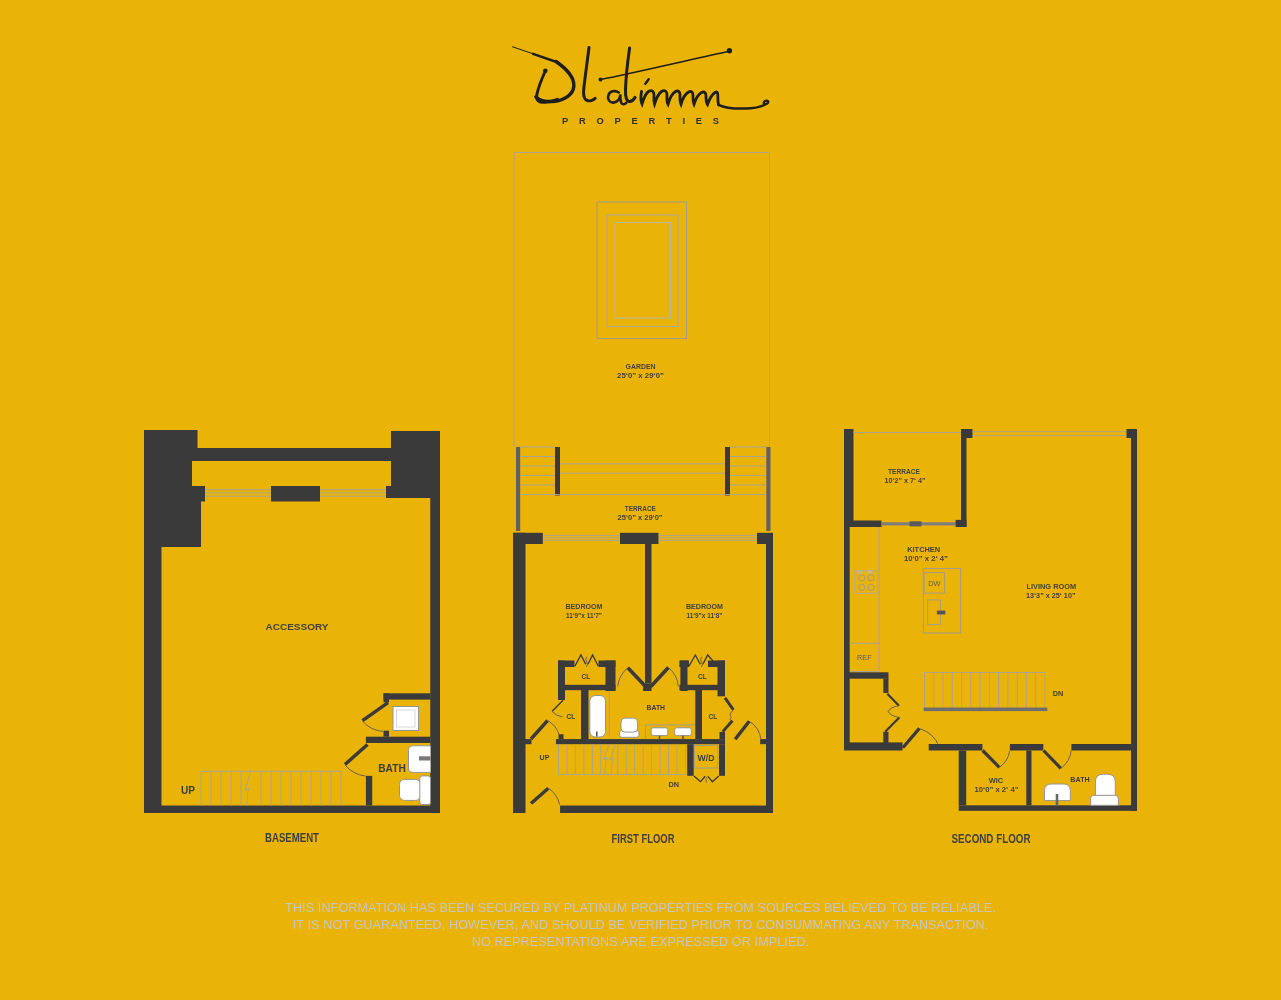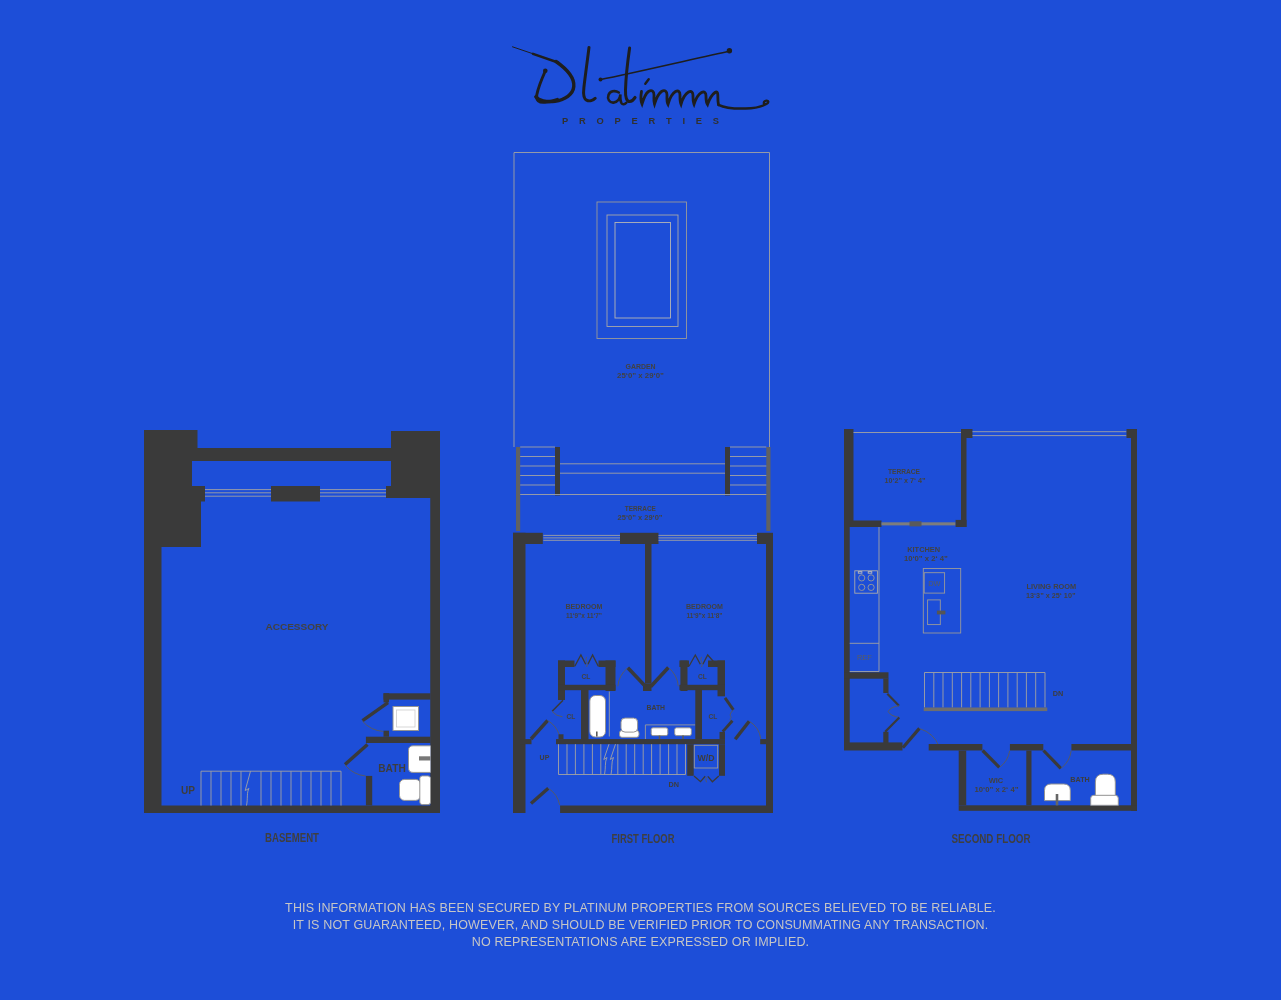--- a/index.html
+++ b/index.html
@@ -1,16 +1,16 @@
 <!DOCTYPE html>
 <html><head>
 <meta charset="utf-8">
 <style>
   html,body{margin:0;padding:0;background:#ffffff;}
-  .page{width:1281px;height:1000px;position:relative;background:#1d4ed8;overflow:hidden;}
+  .page{width:1281px;height:1000px;position:relative;background:#eab308;overflow:hidden;}
   svg{position:absolute;top:0;left:0;}
   text{font-family:"Liberation Sans", sans-serif;}
   .w{fill:#3a3a3a;}
   .tl{stroke:#a3a3a3;stroke-width:0.9;fill:none;}
   .fx{stroke:#949494;stroke-width:1;fill:#ffffff;}
   .arc{stroke:#5a5a5a;stroke-width:0.9;fill:none;}
   .leaf{stroke:#3a3a3a;fill:none;}
   .lbl{font-size:12.5px;font-weight:bold;fill:#3f3f3f;}
   .rm{font-size:7.8px;font-weight:bold;fill:#424242;}
   .dim{font-size:7.8px;font-weight:bold;fill:#424242;}

